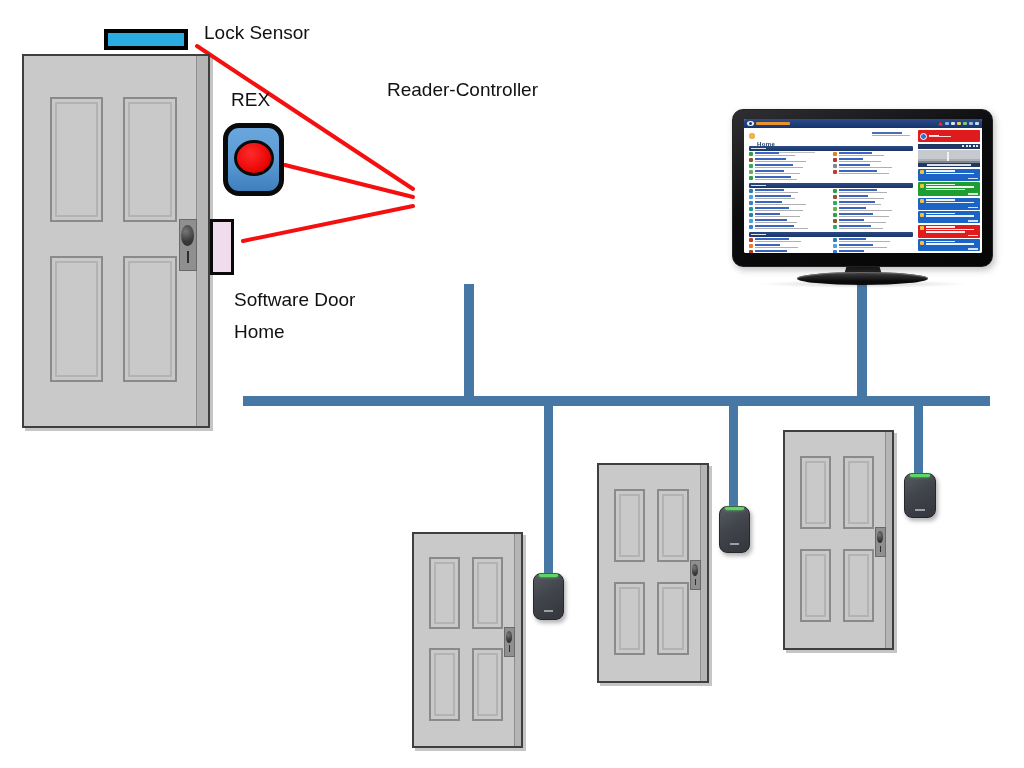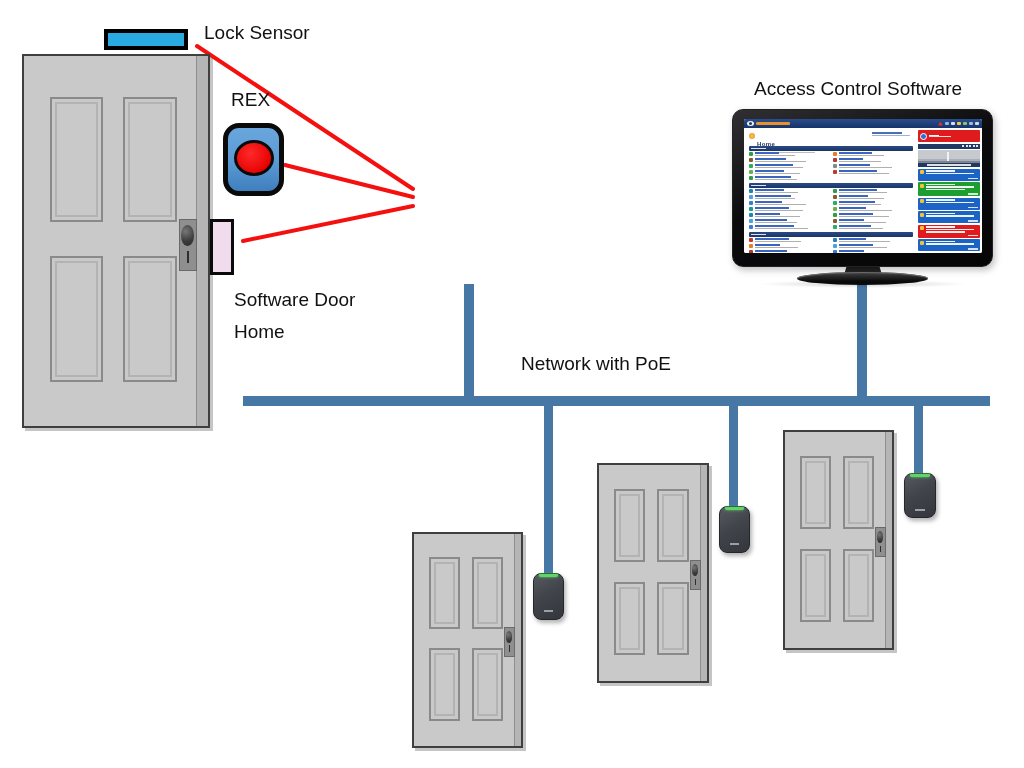--- a/index.html
+++ b/index.html
@@ -502,18 +502,17 @@
       <div class="led"></div>
       <div class="tag"></div>
     </div>
   <div class="reader small" style="left:904px;top:473px;width:32px;height:45px;">
       <div class="led"></div>
       <div class="tag"></div>
     </div>
 
   <div class="lbl" style="left:204px;top:22px;">Lock Sensor</div>
   <div class="lbl" style="left:231px;top:89px;">REX</div>
-  <div class="lbl" style="left:754px;top:78px;">Access Control Software</div>
+  <div class="lbl" style="left:387px;top:79px;">Reader-Controller</div>
   <div class="lbl" style="left:234px;top:289px;">Software Door</div>
   <div class="lbl" style="left:234px;top:321px;">Home</div>
-  <div class="lbl" style="left:521px;top:353px;">Network with PoE</div>
 
 </div>
 
 </body></html>

